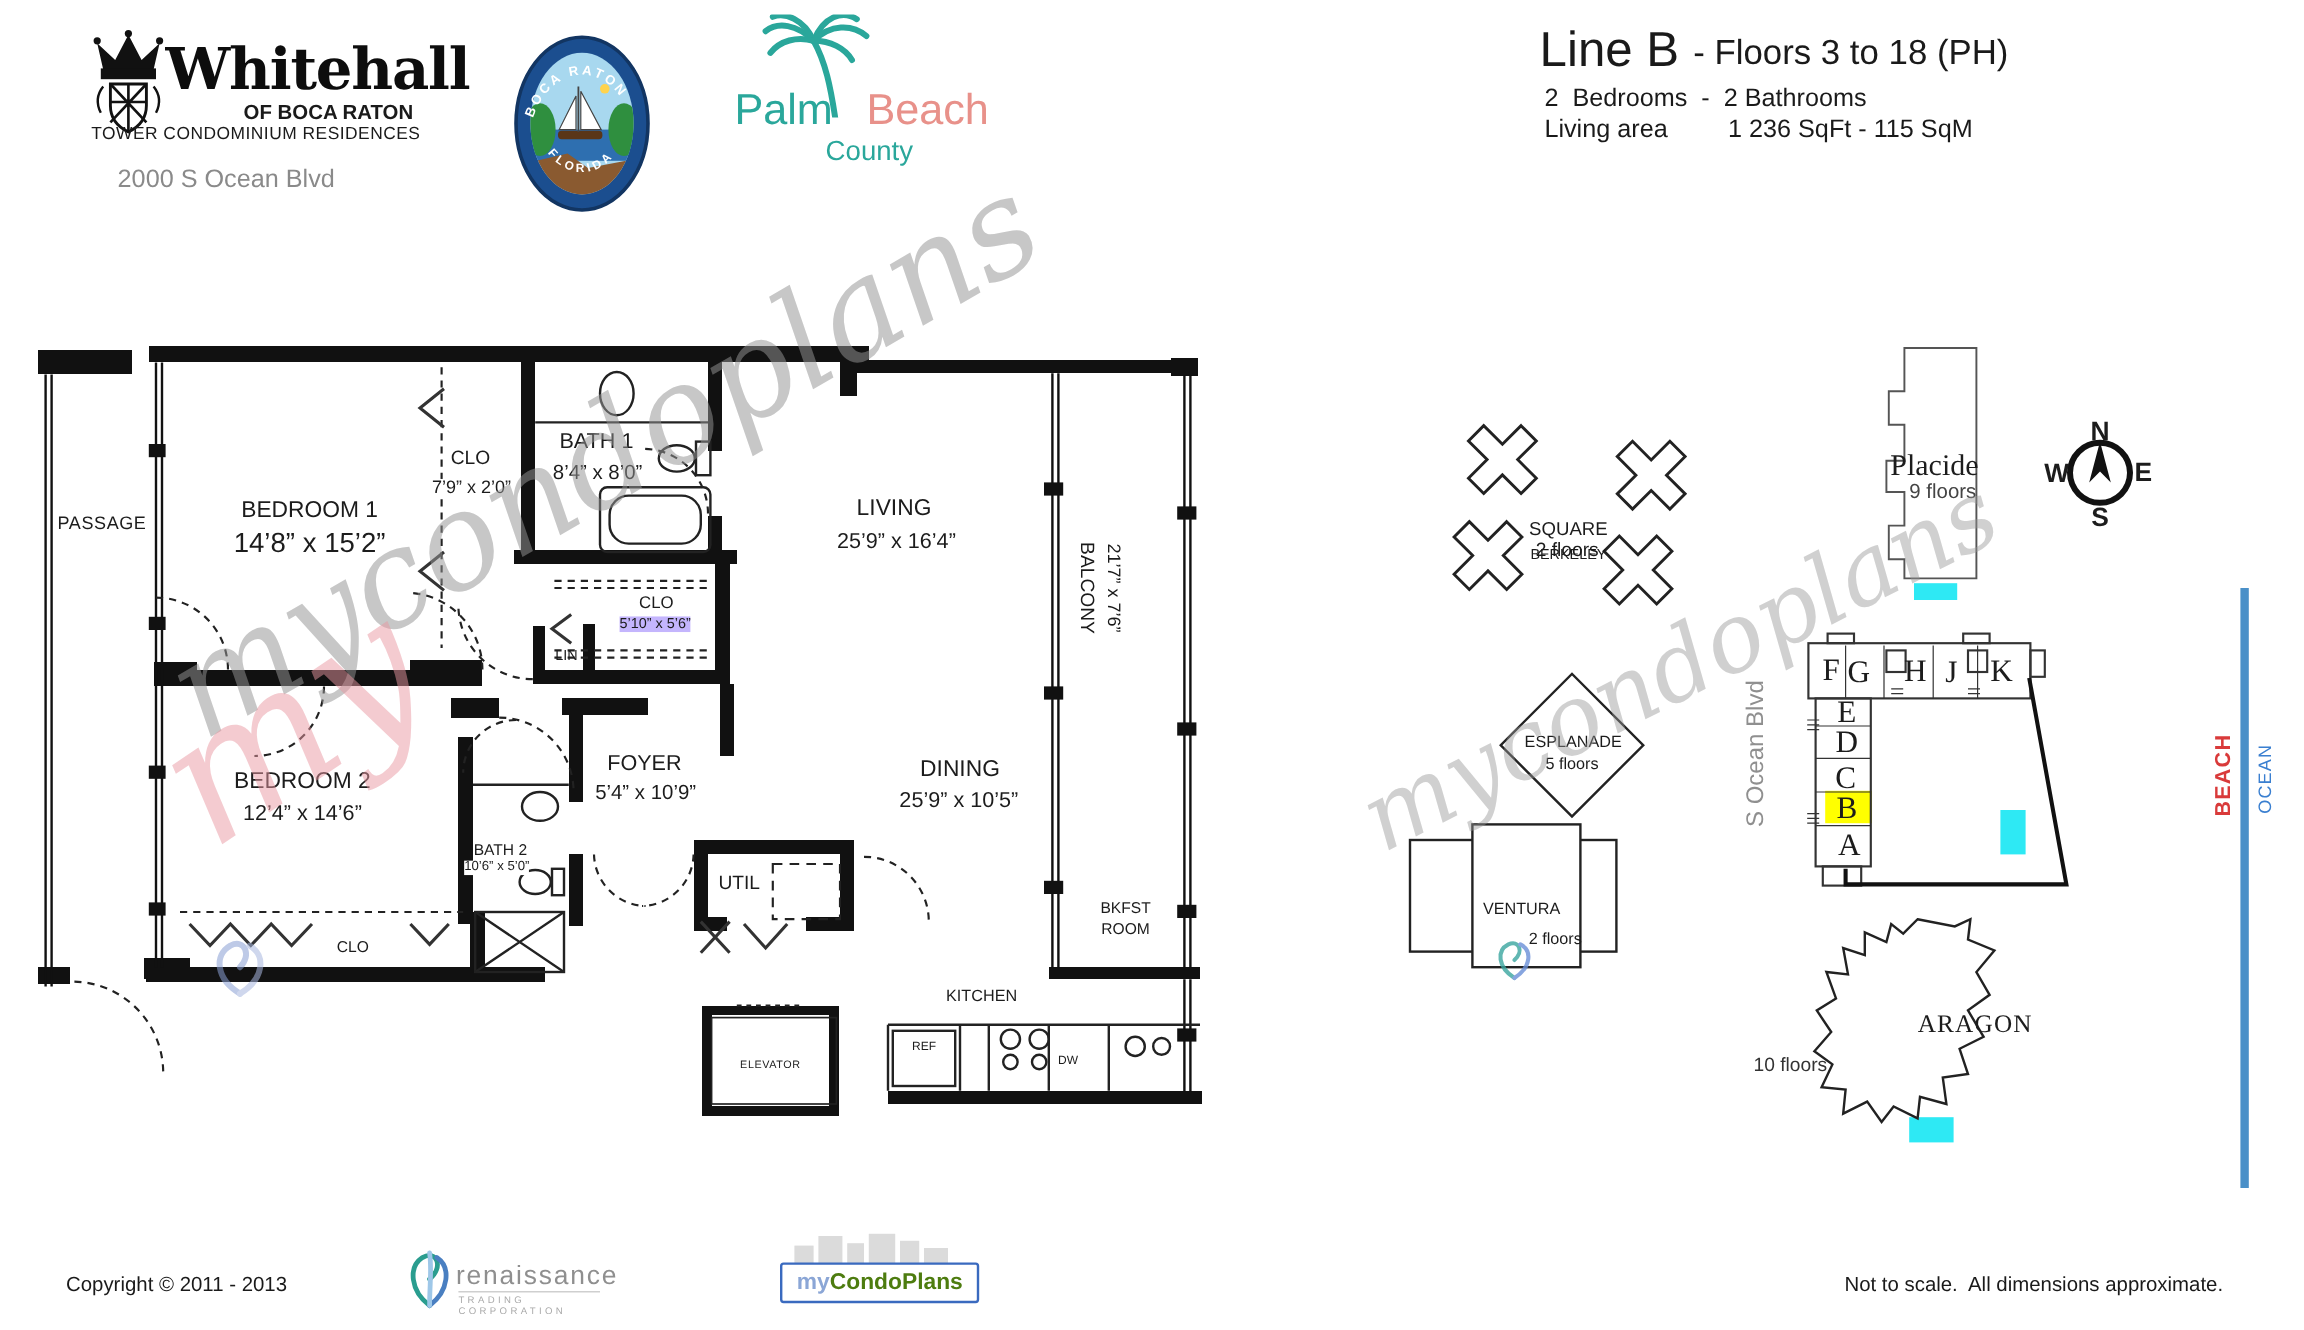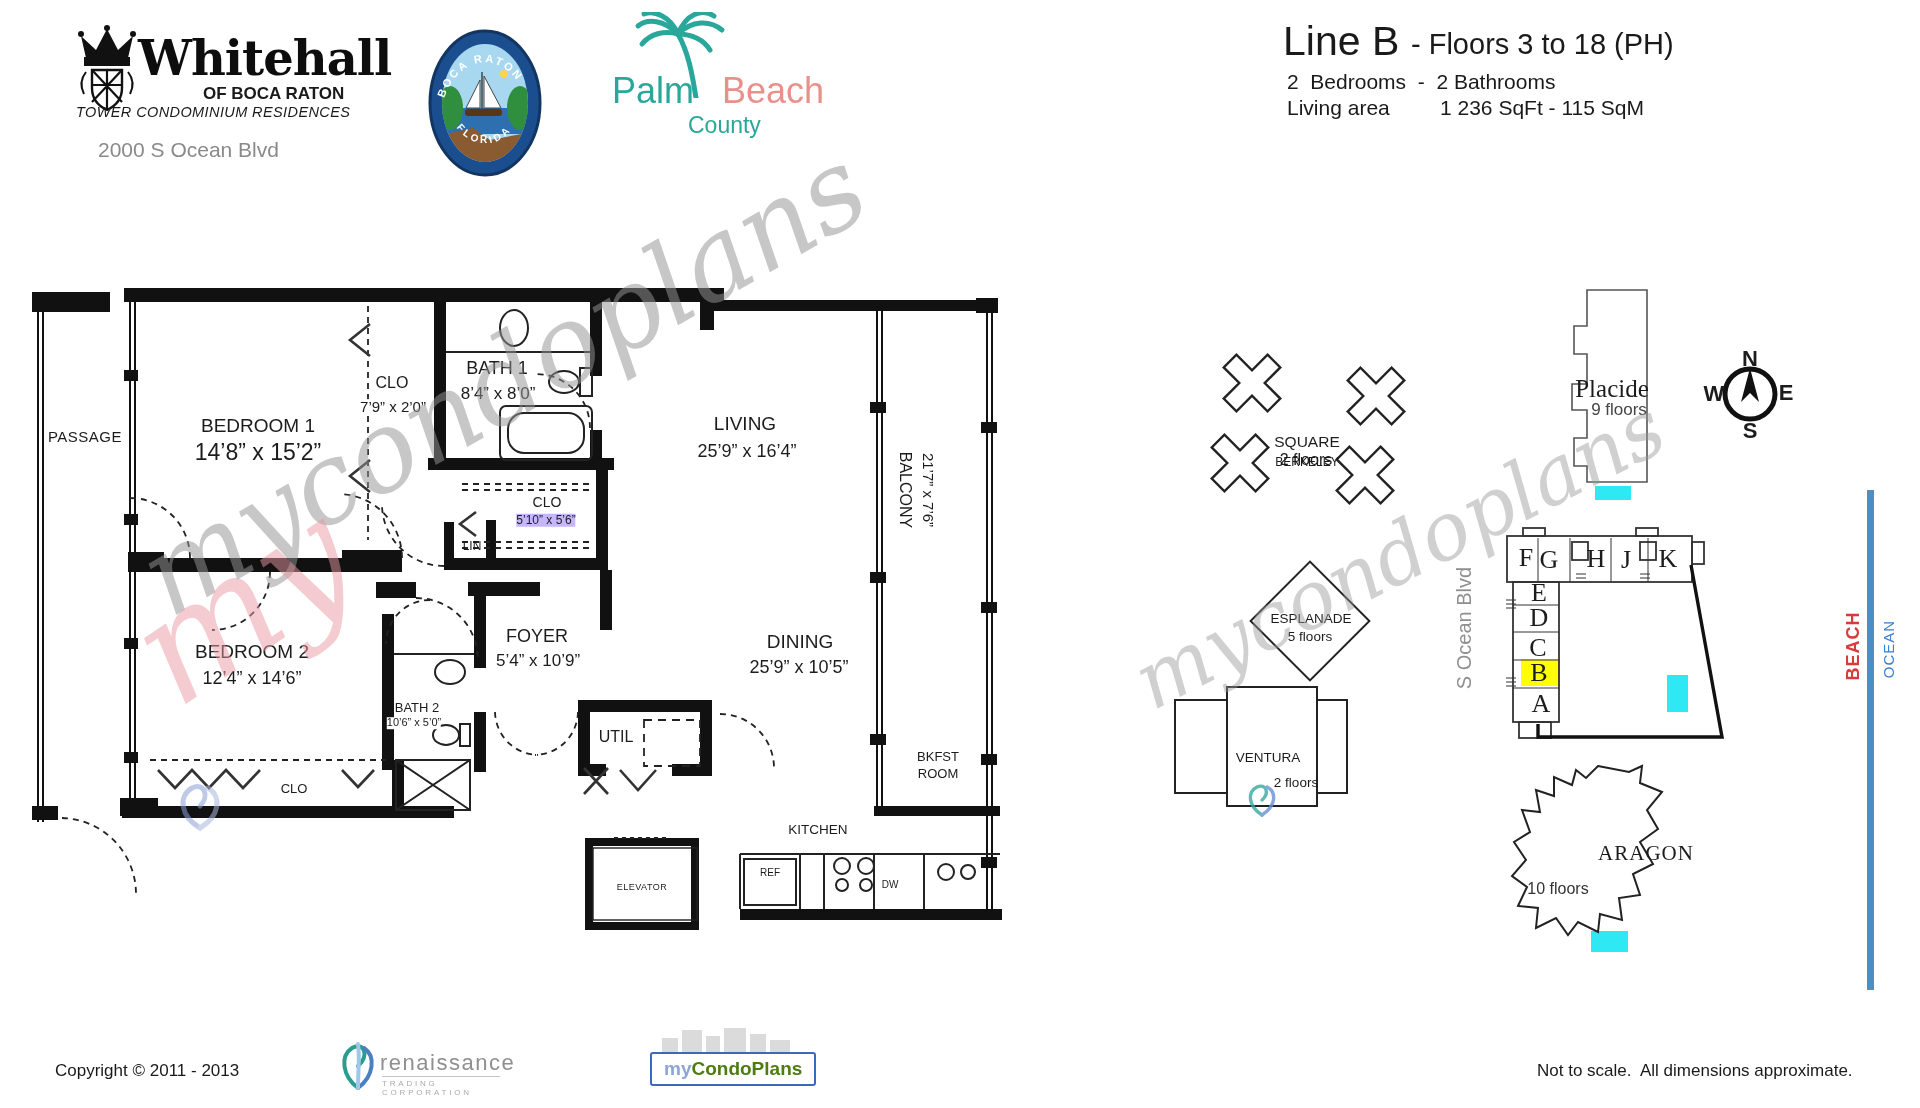--- a/index.html
+++ b/index.html
@@ -27,21 +27,21 @@
       <rect x="12" y="33" width="46" height="9" fill="#111"></rect>
       <circle cx="9" cy="10" r="3" fill="#111"></circle>
         <circle cx="35" cy="4" r="3" fill="#111"></circle>
         <circle cx="61" cy="10" r="3" fill="#111"></circle>
       <path d="M20,46 h30 v18 q0,15 -15,22 q-15,-7 -15,-22 z" fill="#fff" stroke="#111" stroke-width="2.4"></path>
       <path d="M20,46 L50,78 M50,46 L20,78 M35,46 V86 M20,61 H50" stroke="#111" stroke-width="2.2"></path>
       <path d="M14,48 q-8,10 -2,22 M56,48 q8,10 2,22" stroke="#111" stroke-width="2" fill="none"></path>
     </svg>
     <div class="abs brand-blackletter" style="left:138px;top:30px;font-size:48px;color:#0d0d0d;">Whitehall</div>
     <div class="abs" style="left:203px;top:84px;font-size:17px;font-weight:700;">OF BOCA RATON</div>
-    <div class="abs" style="left:76px;top:104px;font-size:14.5px;letter-spacing:.4px;font-style:italic;">TOWER CONDOMINIUM RESIDENCES</div>
+    <div class="abs" style="left:76px;top:104px;font-size:14.5px;letter-spacing:.4px;">TOWER CONDOMINIUM RESIDENCES</div>
     <div class="abs" style="left:98px;top:138px;font-size:21px;color:#8a8a8a;">2000 S Ocean Blvd</div>
 
     <svg class="abs" style="left:428px;top:28px;" width="114" height="150" viewBox="0 0 114 150">
       <ellipse cx="57" cy="75" rx="55" ry="72" fill="#1b4e8f" stroke="#123562" stroke-width="3"></ellipse>
       <ellipse cx="57" cy="75" rx="43" ry="59" fill="#a8d8ef"></ellipse>
       <clipPath id="sealclip">
           <ellipse cx="57" cy="75" rx="43" ry="59"></ellipse>
         </clipPath>
       <g clip-path="url(#sealclip)">
         <rect x="10" y="80" width="94" height="26" fill="#2e6fb0"></rect>
@@ -312,21 +312,21 @@
   <div class="lbl" style="left:1307px;top:424px;font-size:12px;margin-top:38px;">BERKELEY</div>
   <div class="lbl" style="left:1307px;top:442px;font-size:15.5px;">SQUARE</div>
   <div class="lbl" style="left:1306px;top:460px;font-size:16px;">2 floors</div>
   <div class="lbl" style="left:1311px;top:619px;font-size:13.5px;">ESPLANADE</div>
   <div class="lbl" style="left:1310px;top:637px;font-size:13.5px;">5 floors</div>
   <div class="lbl" style="left:1268px;top:758px;font-size:13.5px;">VENTURA</div>
   <div class="lbl" style="left:1296px;top:783px;font-size:13.5px;">2 floors</div>
   <div class="lbl serif" style="left:1612px;top:389px;font-size:25px;">Placide</div>
   <div class="lbl" style="left:1619px;top:410px;font-size:17px;color:#444;">9 floors</div>
   <div class="lbl serif" style="left:1646px;top:853px;font-size:21px;letter-spacing:1px;">ARAGON</div>
-  <div class="lbl" style="left:1558px;top:889px;font-size:16px;color:#333;">10 floors</div>
+  <div class="lbl" style="left:1492px;top:889px;font-size:16px;color:#333;">10 floors</div>
   <div class="vm90" style="left:1464px;top:628px;font-size:20px;color:#8f8f8f;">S Ocean Blvd</div>
   <div class="vm90" style="left:1853px;top:646px;font-size:18px;font-weight:700;color:#d93a3a;letter-spacing:1px;">BEACH</div>
   <div class="vm90" style="left:1888px;top:649px;font-size:15px;color:#3a7fd0;letter-spacing:1px;">OCEAN</div>
   <div class="lbl" style="left:1750px;top:359px;font-size:22px;font-weight:700;">N</div>
   <div class="lbl" style="left:1714px;top:394px;font-size:22px;font-weight:700;">W</div>
   <div class="lbl" style="left:1786px;top:393px;font-size:22px;font-weight:700;">E</div>
   <div class="lbl" style="left:1750px;top:431px;font-size:22px;font-weight:700;">S</div>
   <div class="lbl serif" style="left:1526px;top:558px;font-size:26px;">F</div>
   <div class="lbl serif" style="left:1549px;top:560px;font-size:26px;">G</div>
   <div class="lbl serif" style="left:1596px;top:559px;font-size:26px;">H</div>

